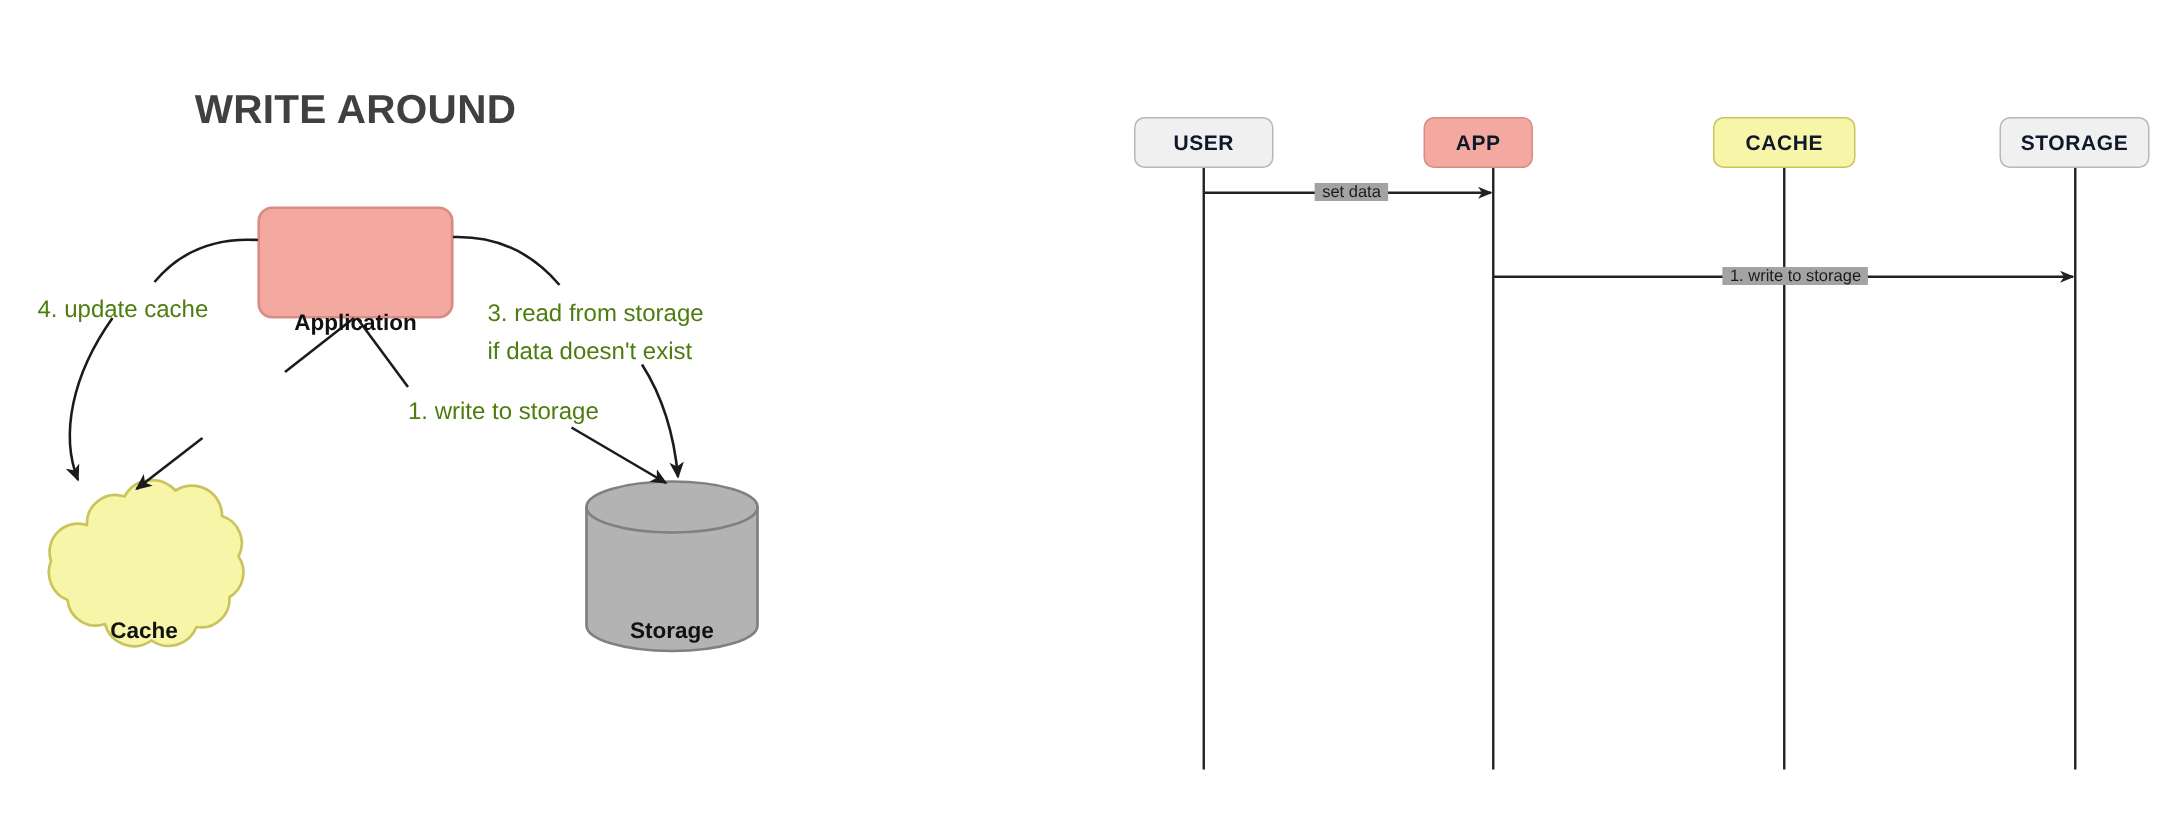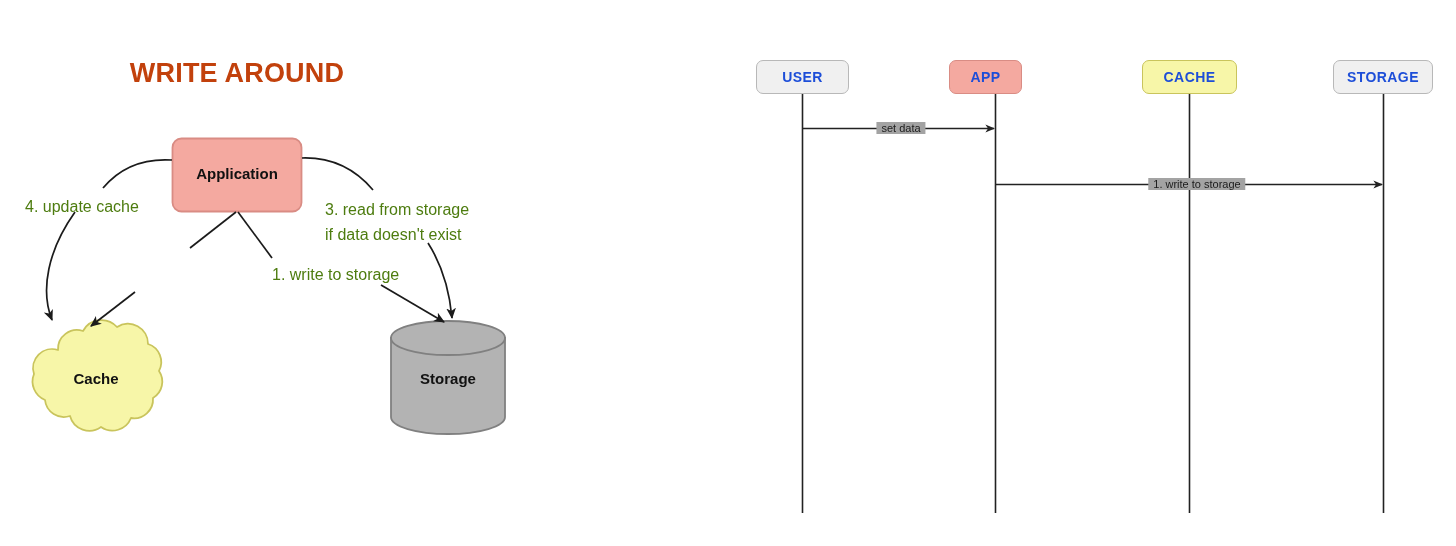--- a/index.html
+++ b/index.html
@@ -28,28 +28,29 @@
   }
   .diagram-title {
     position: absolute;
     left: 0;
     top: 58px;
     width: 474px;
     text-align: center;
     font-size: 27px;
     font-weight: bold;
     letter-spacing: 0.2px;
-    color: #c2410c;
+    color: #404040;
   }
   .node-label {
     position: absolute;
     font-weight: bold;
     color: #111111;
     text-align: center;
     pointer-events: none;
+    margin-top: 42px;
   }
   .node-label.application {
     left: 172px;
     top: 165px;
     width: 130px;
     font-size: 15px;
   }
   .node-label.cache {
     left: 33px;
     top: 370px;
@@ -77,22 +78,23 @@
   .actor-box {
     position: absolute;
     box-sizing: border-box;
     border-radius: 7px;
     display: flex;
     align-items: center;
     justify-content: center;
     font-size: 14px;
     font-weight: bold;
     letter-spacing: 0.4px;
-    color: #1d4ed8;
+    color: #0f172a;
     height: 34px;
+    margin-top: 18px;
   }
   .actor-box.user    { left: 756px;  top: 60px; width: 93px;  background: #f0f0f0; border: 1.6px solid #b8b8b8; }
   .actor-box.app     { left: 949px;  top: 60px; width: 73px;  background: #f4a9a0; border: 1.6px solid #d98c84; }
   .actor-box.cache   { left: 1142px; top: 60px; width: 95px;  background: #f7f6a8; border: 1.6px solid #c9c45c; }
   .actor-box.storage { left: 1333px; top: 60px; width: 100px; background: #f0f0f0; border: 1.6px solid #b8b8b8; }
 
   .msg-label {
     position: absolute;
     font-size: 11px;
     color: #1b1b1b;

